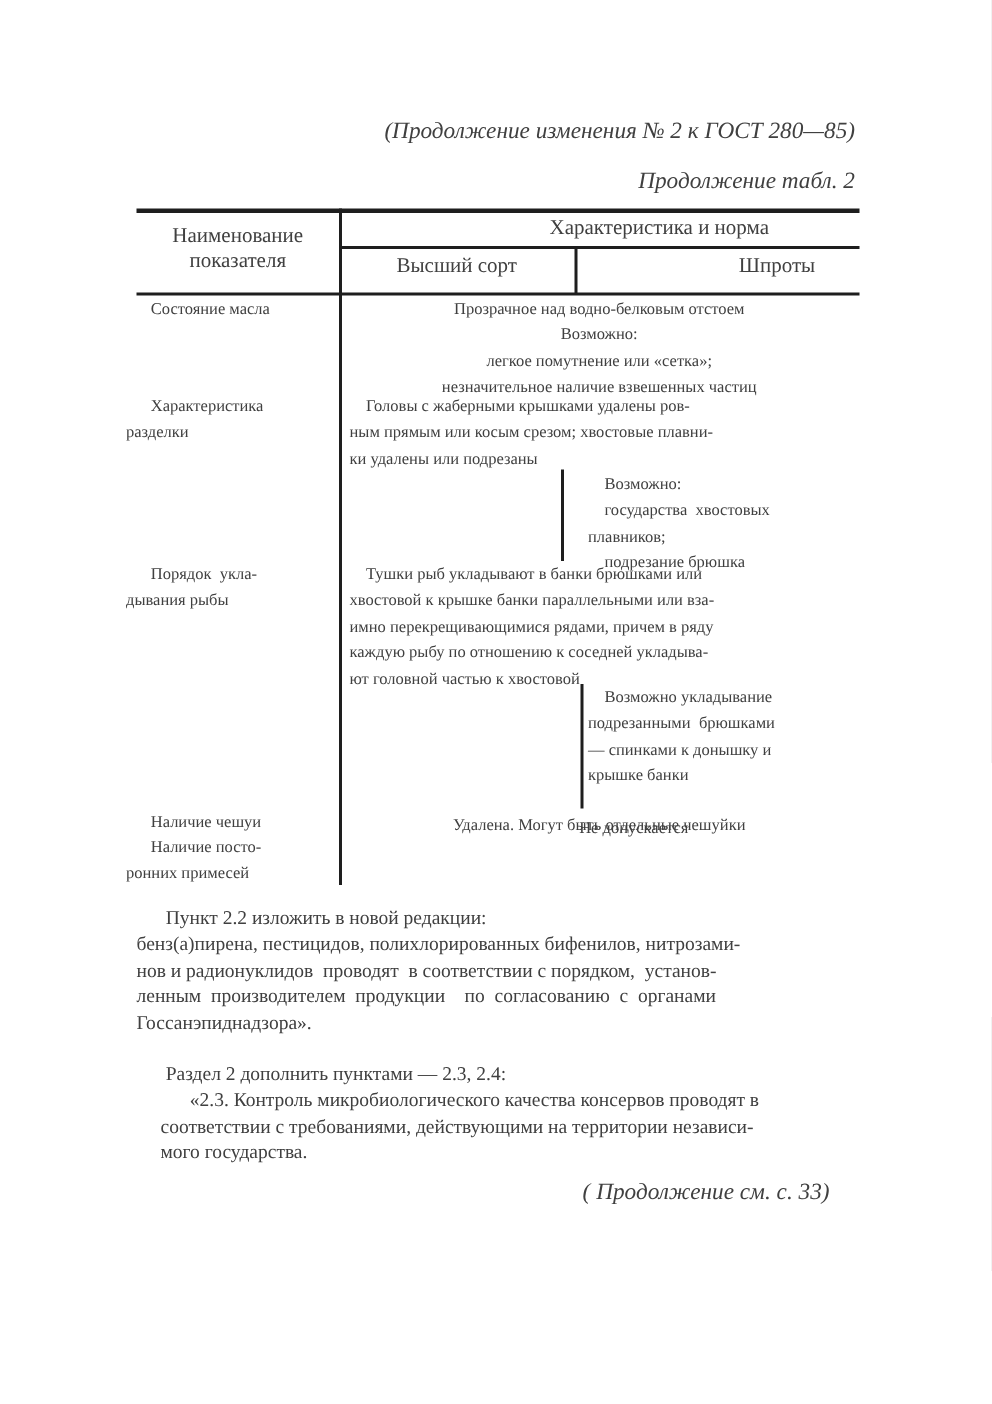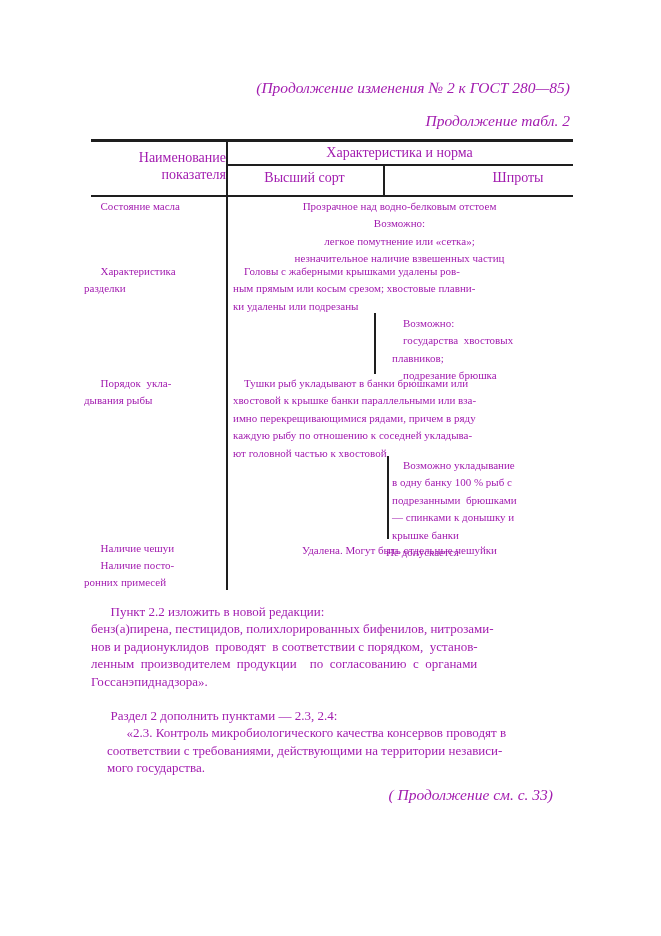--- a/index.html
+++ b/index.html
@@ -2,21 +2,21 @@
 <html><head>
 <meta charset="utf-8">
 <style>
   html,body{margin:0;padding:0;background:#e8e8e8;}
   .page{
     position:relative;
     width:661px;height:936px;
     margin:0 auto;
     background:#ffffff;
     font-family:"Liberation Serif", serif;
-    color:#a21caf;
+    color:#404040;
     overflow:hidden;
   }
   .abs{position:absolute;}
   .line{white-space:pre;}
   .rule{background:#1e1e1e;height:1.5px;}
   .vrule{background:#1e1e1e;width:1.5px;}
 
   
   .inote{font-style:italic;font-size:15.5px;text-align:right;}
   .hnote{left:90px;top:79px;width:480px;}
@@ -29,22 +29,22 @@
   .r-head{left:91px;top:195px;width:482px;}
   .v-col1{left:226px;top:139px;height:451px;}
   .v-sub{left:383px;top:164px;height:32px;}
   .v-b1{left:374px;top:313px;height:61px;}
   .v-b2{left:387px;top:456px;height:83px;}
 
   
   .tbl{font-size:11px;line-height:17.4px;}
   .hdr{font-size:14px;line-height:17px;}
   .ctr{text-align:center;}
-  .c1h{left:91px;top:149px;width:135px;text-align:right;}
-  .gh{left:226px;top:144px;width:347px;}
+  .c1h{left:91px;top:149px;width:135px;}
+  .gh{left:226px;top:144px;width:347px;padding-left:40px;}
   .s1{left:226px;top:169px;width:157px;}
   .s2{left:383px;top:169px;width:190px;padding-left:40px;}
 
   .lbl{left:84px;width:140px;}
   .val{left:233px;width:340px;}
   .valc{left:226px;width:347px;}
   .shp{left:392px;width:181px;}
 
   .r1{top:198px;} .r1c{top:198px;}
   .r2{top:263px;} .r2c{top:263px;} .r2s{top:315px;}
@@ -112,21 +112,20 @@
     </div>
   <div class="abs tbl val r3c">
       <div class="line">    Тушки рыб укладывают в банки брюшками или</div>
       <div class="line">хвостовой к крышке банки параллельными или вза-</div>
       <div class="line">имно перекрещивающимися рядами, причем в ряду</div>
       <div class="line">каждую рыбу по отношению к соседней укладыва-</div>
       <div class="line">ют головной частью к хвостовой</div>
     </div>
   <div class="abs tbl shp r3s">
       <div class="line">    Возможно укладывание</div>
-      <div class="line">в одну банку 100 % рыб с</div>
       <div class="line">подрезанными  брюшками</div>
       <div class="line">— спинками к донышку и</div>
       <div class="line">крышке банки</div>
     </div>
 
   <div class="abs tbl lbl r4">
       <div class="line">      Наличие чешуи</div>
     </div>
   <div class="abs tbl ctr valc r4c">
       <div class="line">Удалена. Могут быть отдельные чешуйки</div>

